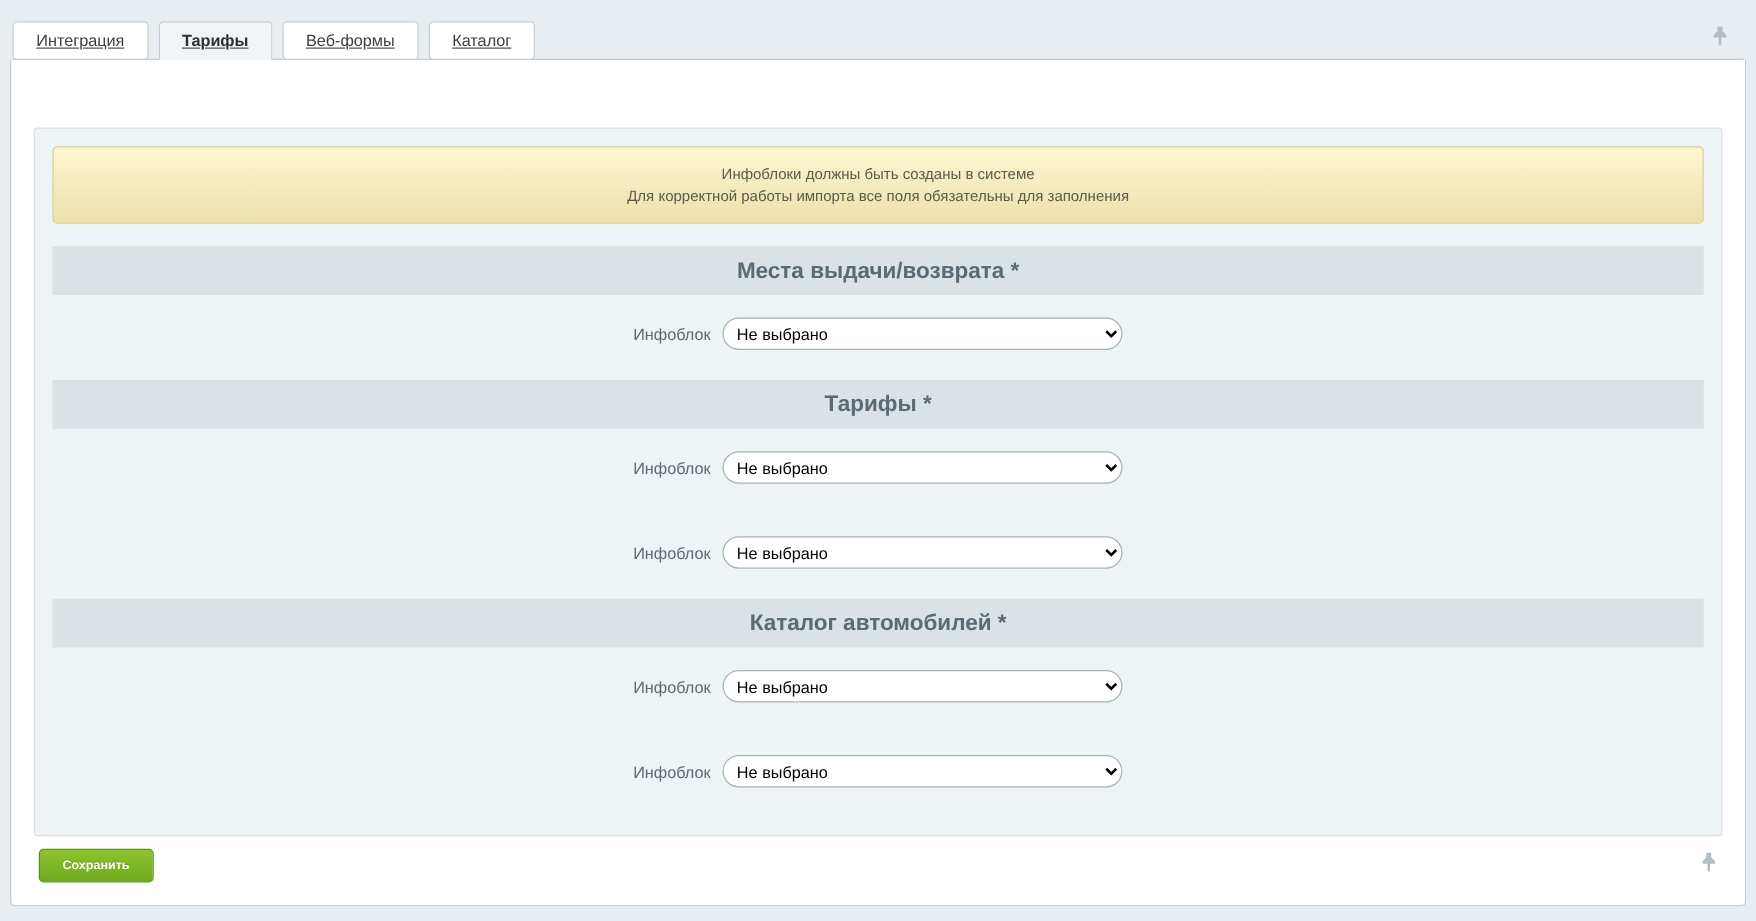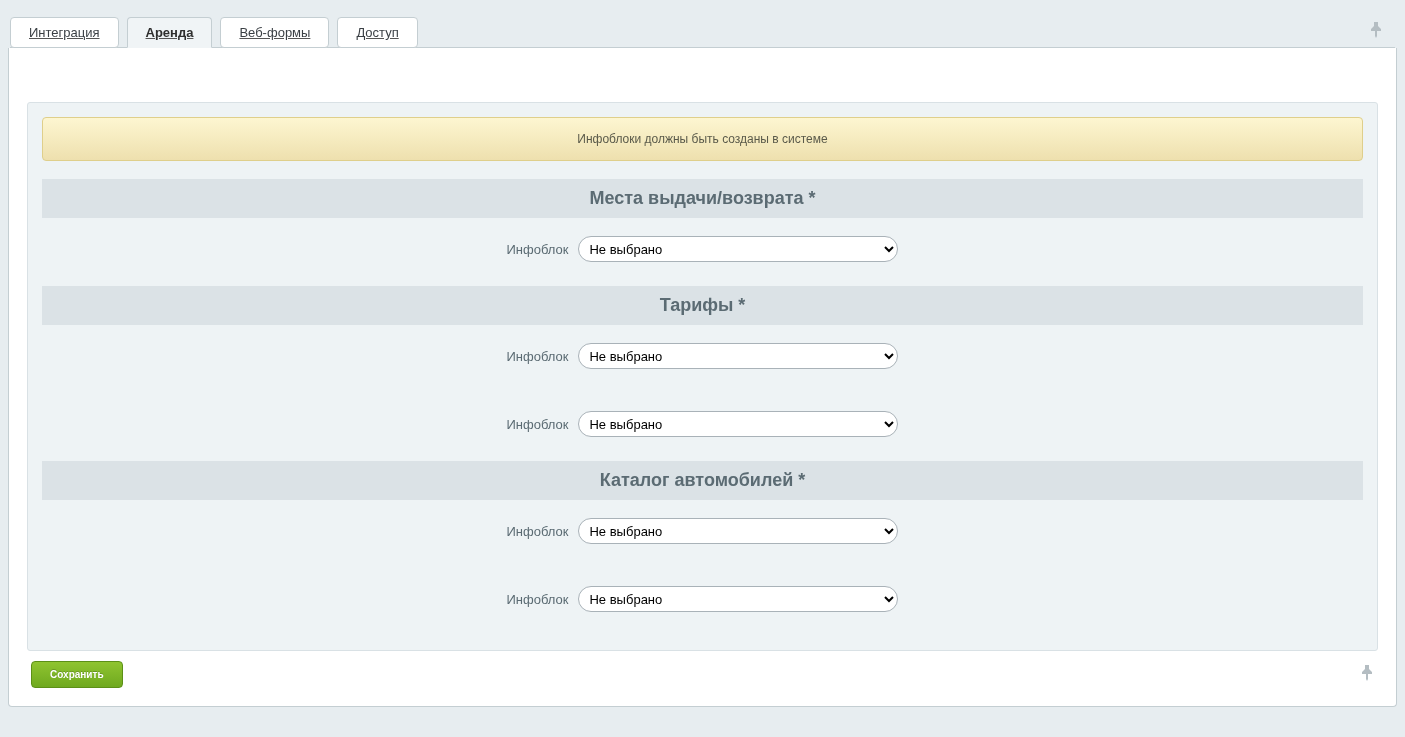--- a/index.html
+++ b/index.html
@@ -123,38 +123,39 @@
     cursor: pointer;
     text-shadow: 0 -1px 0 rgba(0,0,0,0.2);
   }
   .footer .pin-wrap { margin-left: auto; padding-right: 0; }
 </style>
 </head>
 <body>
 
 <div class="tabs-row">
   <div class="tab">Интеграция</div>
-  <div class="tab active">Аренда</div>
+  <div class="tab active">Тарифы</div>
   <div class="tab">Веб-формы</div>
-  <div class="tab">Доступ</div>
+  <div class="tab">Каталог</div>
   <div class="pin-wrap">
     <span class="pin-icon">
       <svg width="14" height="16" viewBox="0 0 14 16" fill="currentColor">
           <path d="M5 0h4v4l3 3v2H8v5l-1 2-1-2V9H2V7l3-3V0z"></path>
         </svg>
     </span>
   </div>
 </div>
 <div class="tabs-underline"></div>
 
 <div class="panel">
   <div class="inner">
 
     <div class="notice">
       <div>Инфоблоки должны быть созданы в системе</div>
+      <div>Для корректной работы импорта все поля обязательны для заполнения</div>
     </div>
 
     <div class="section-header">Места выдачи/возврата *</div>
     <div class="field-row">
       <span class="field-label">Инфоблок</span>
       <select class="select">
         <option>Не выбрано</option>
       </select>
     </div>
 

